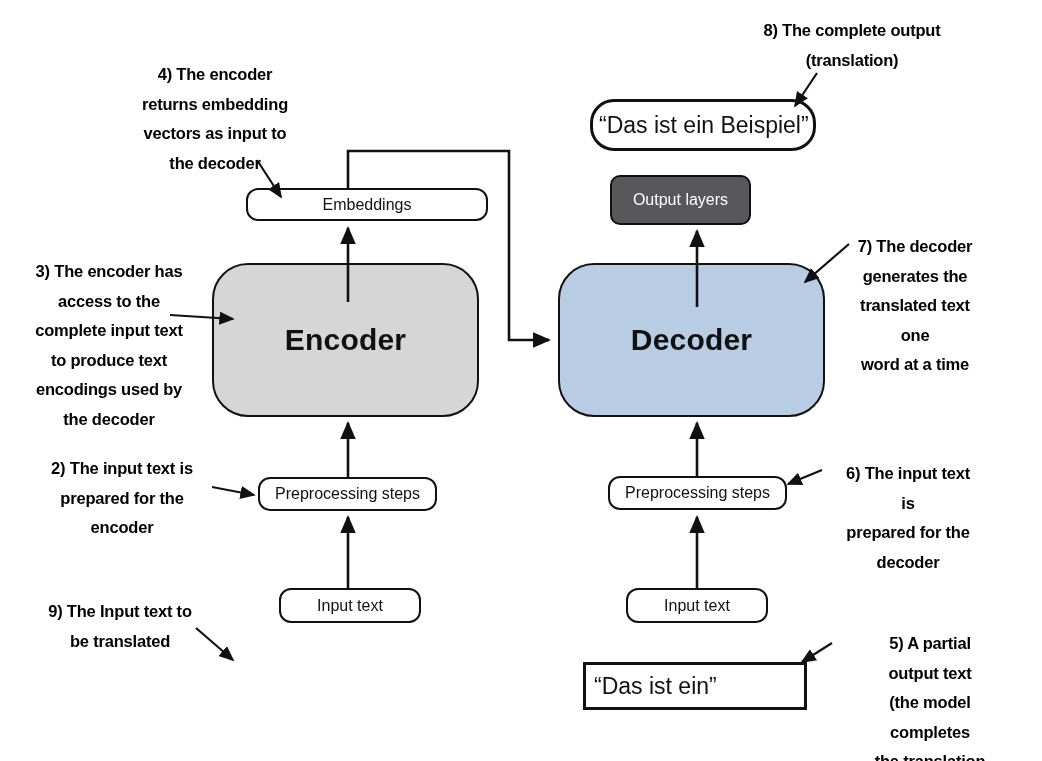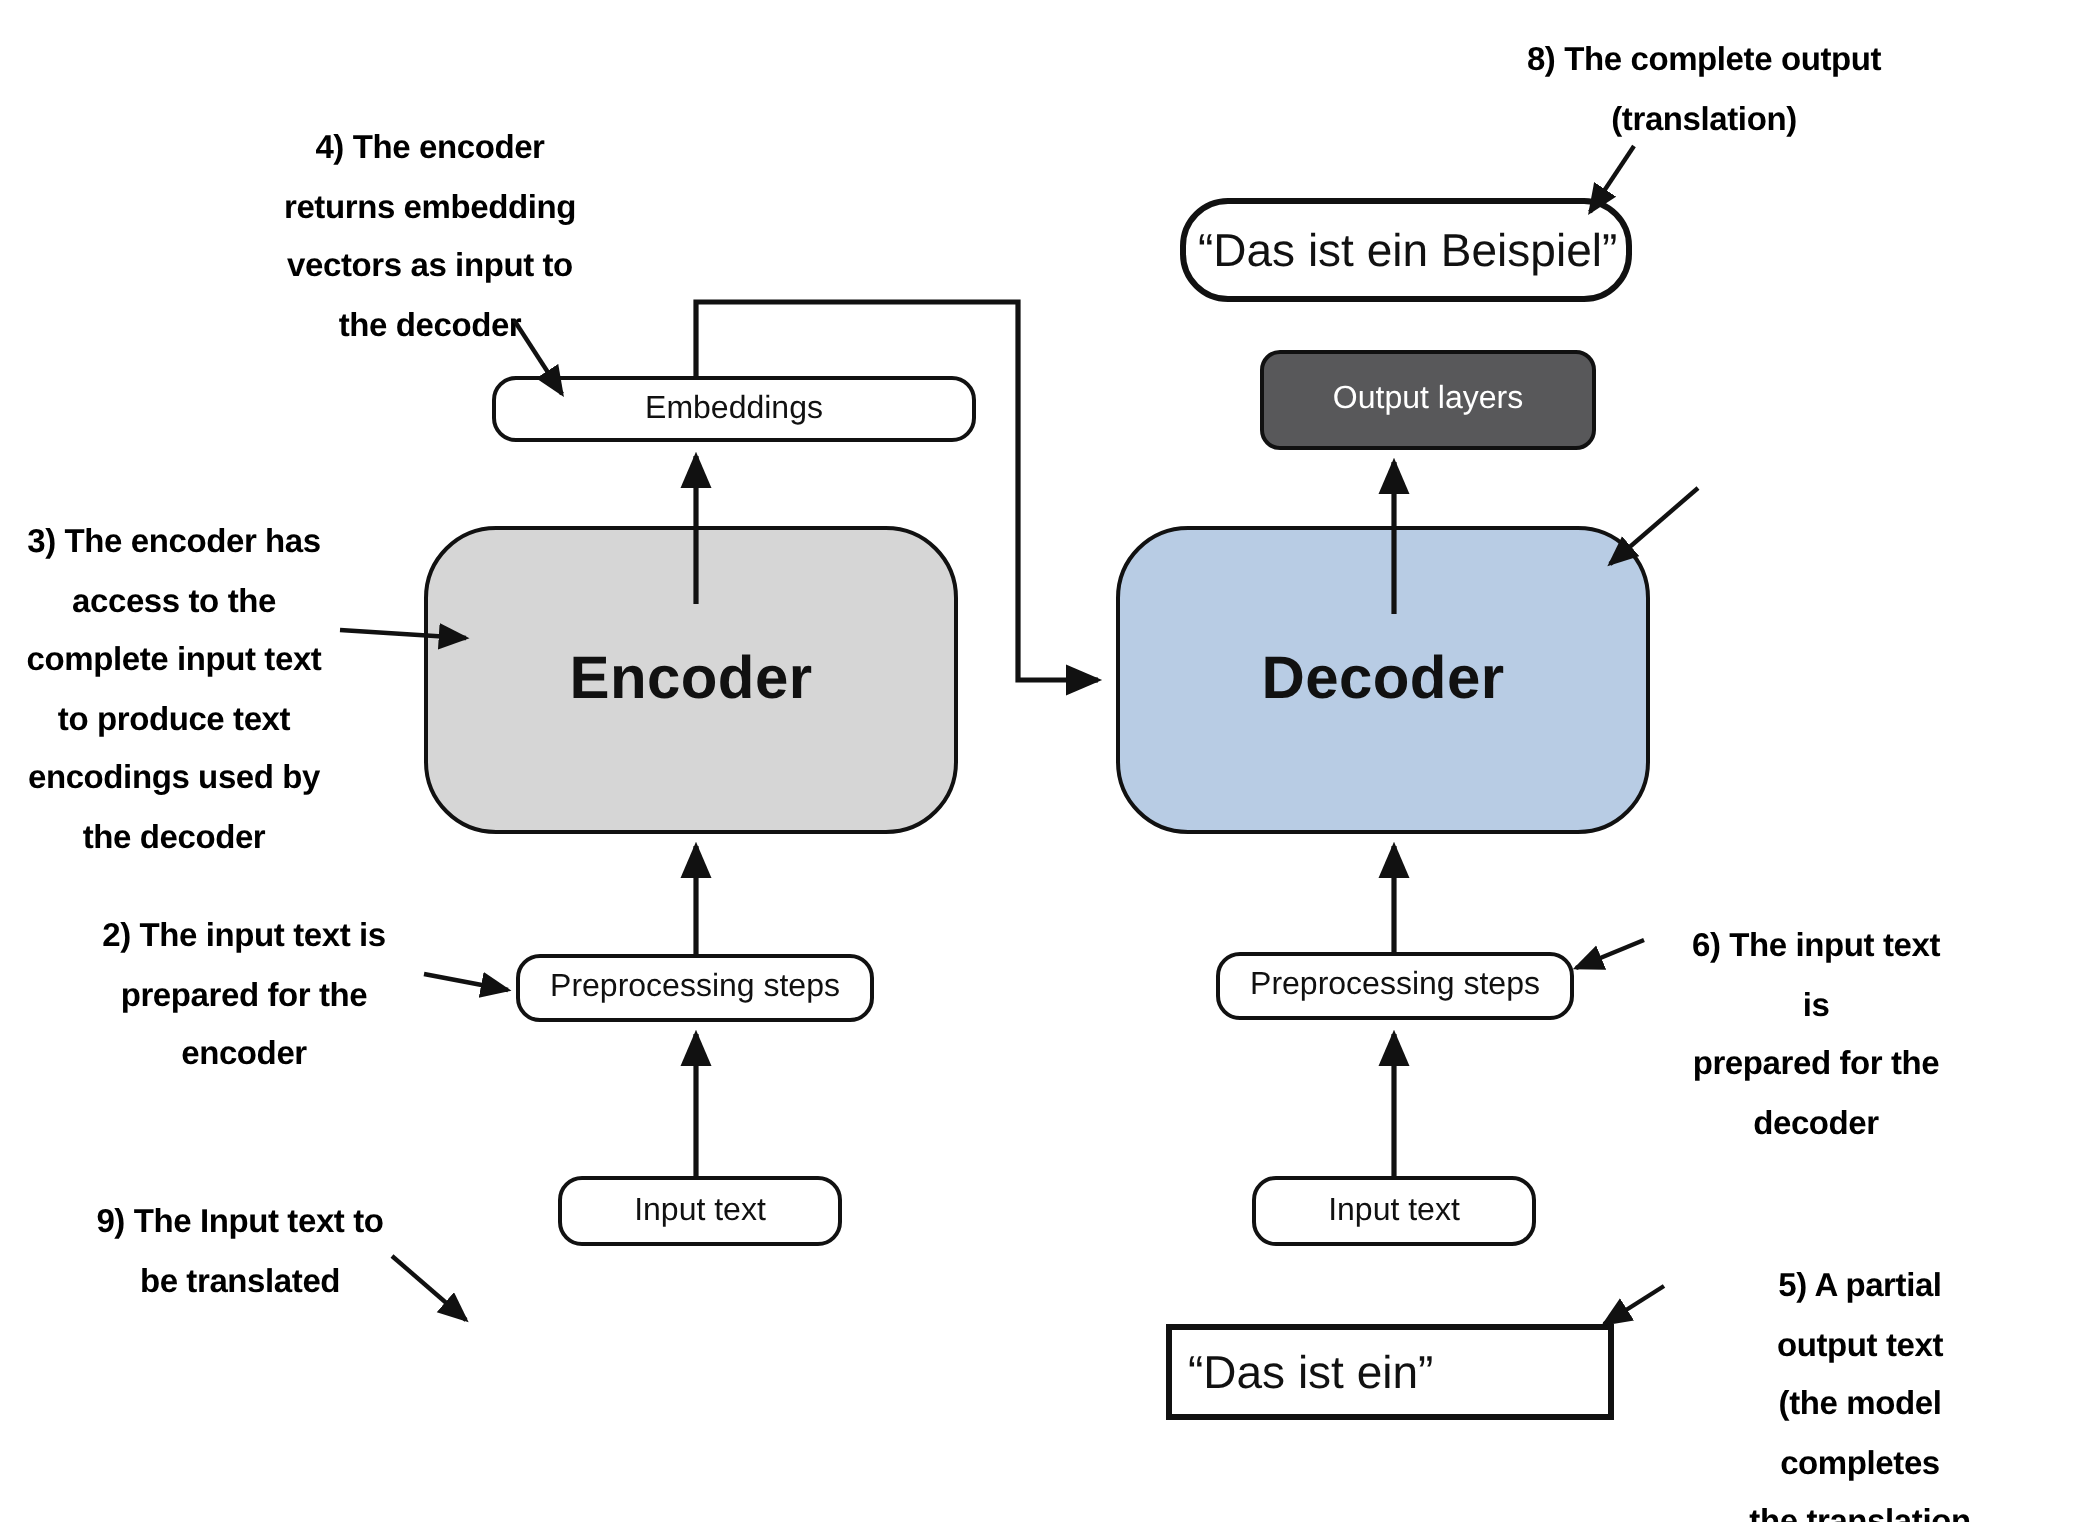--- a/index.html
+++ b/index.html
@@ -57,26 +57,30 @@
 <body>
 
 <div class="canvas">
 
   <div class="ann" style="left:215px;top:60px;">4) The encoder
 returns embedding
 vectors as input to
 the decoder</div>
   <div class="ann" style="left:852px;top:16px;">8) The complete output
 (translation)</div>
-  <div class="ann" style="left:87px;top:257px;">3) The encoder has
+  <div class="ann" style="left:109px;top:257px;">3) The encoder has
 access to the
 complete input text
 to produce text
 encodings used by
 the decoder</div>
+  <div class="ann" style="left:915px;top:232px;">7) The decoder
+generates the
+translated text one
+word at a time</div>
   <div class="ann" style="left:122px;top:454px;">2) The input text is
 prepared for the
 encoder</div>
   <div class="ann" style="left:908px;top:459px;">6) The input text is
 prepared for the
 decoder</div>
   <div class="ann" style="left:120px;top:597px;">9) The Input text to
 be translated</div>
   <div class="ann" style="left:930px;top:629px;">5) A partial output text
 (the model completes
@@ -87,21 +91,21 @@
 
   <div class="node bigbox" style="left: 212px; top: 263px; width: 267px; height: 154px; background-color: rgb(214, 214, 214);">Encoder</div>
 
   <div class="node pill" style="left:258px;top:477px;width:179px;height:34px;">Preprocessing steps</div>
 
   <div class="node pill" style="left:279px;top:588px;width:142px;height:35px;">Input text</div>
 
 
   <div class="node quotebox" style="left:590px;top:99px;width:226px;height:52px;padding-left:6px;border-radius:24px;">“Das ist ein Beispiel”</div>
 
-  <div class="node dark" style="left: 630px; top: 175px; width: 168px; height: 50px; background-color: rgb(88, 88, 90);">Output layers</div>
+  <div class="node dark" style="left: 610px; top: 175px; width: 141px; height: 50px; background-color: rgb(88, 88, 90);">Output layers</div>
 
   <div class="node bigbox" style="left: 558px; top: 263px; width: 267px; height: 154px; background-color: rgb(184, 204, 228);">Decoder</div>
 
   <div class="node pill" style="left:608px;top:476px;width:179px;height:34px;">Preprocessing steps</div>
 
   <div class="node pill" style="left:626px;top:588px;width:142px;height:35px;">Input text</div>
 
   <div class="node quotebox" style="left:583px;top:662px;width:224px;height:48px;padding-left:8px;">“Das ist ein”</div>
 
   <svg class="overlay" width="1042" height="761" viewBox="0 0 1042 761">

